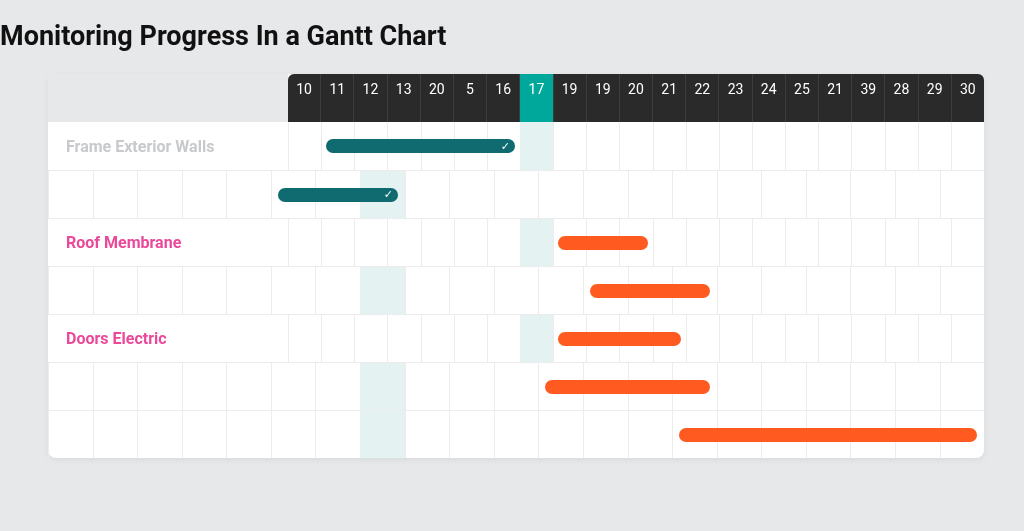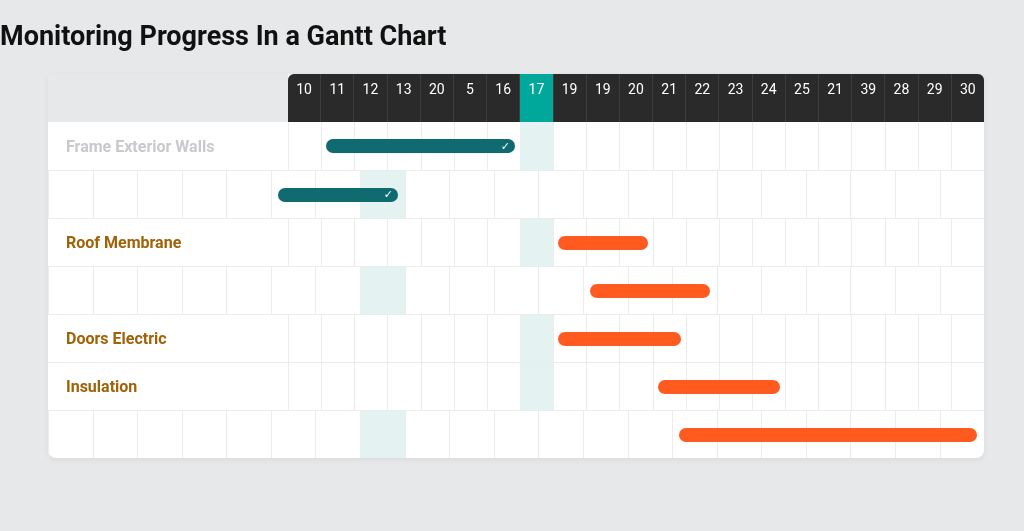--- a/index.html
+++ b/index.html
@@ -69,21 +69,21 @@
     }
     .body-row:first-child {
       border-top: none;
     }
     .row-label {
       width: 240px;
       flex-shrink: 0;
       padding-left: 18px;
       font-size: 16px;
       font-weight: 700;
-      color: #a16207;
+      color: #ec4899;
       display: flex;
       align-items: center;
       background: #fff;
       z-index: 2;
     }
     .row-label.done {
       color: #c7c9cc;
     }
     .row-grid {
       flex: 1;
@@ -301,21 +301,20 @@
             <div class="grid-cell"></div>
             <div class="grid-cell"></div>
             <div class="grid-cell"></div>
             <div class="grid-cell"></div>
             <div class="grid-cell"></div>
             <div class="grid-cell"></div>
             <div class="bar todo" style="left: 38.8095%; width: 17.619%;"></div>
           </div>
         </div>
         <div class="body-row">
-          <div class="row-label">Insulation</div>
           <div class="row-grid">
             <div class="today-col-bg" style="left: 33.3333%; width: 4.7619%;"></div>
             <div class="grid-cell"></div>
             <div class="grid-cell"></div>
             <div class="grid-cell"></div>
             <div class="grid-cell"></div>
             <div class="grid-cell"></div>
             <div class="grid-cell"></div>
             <div class="grid-cell"></div>
             <div class="grid-cell"></div>

